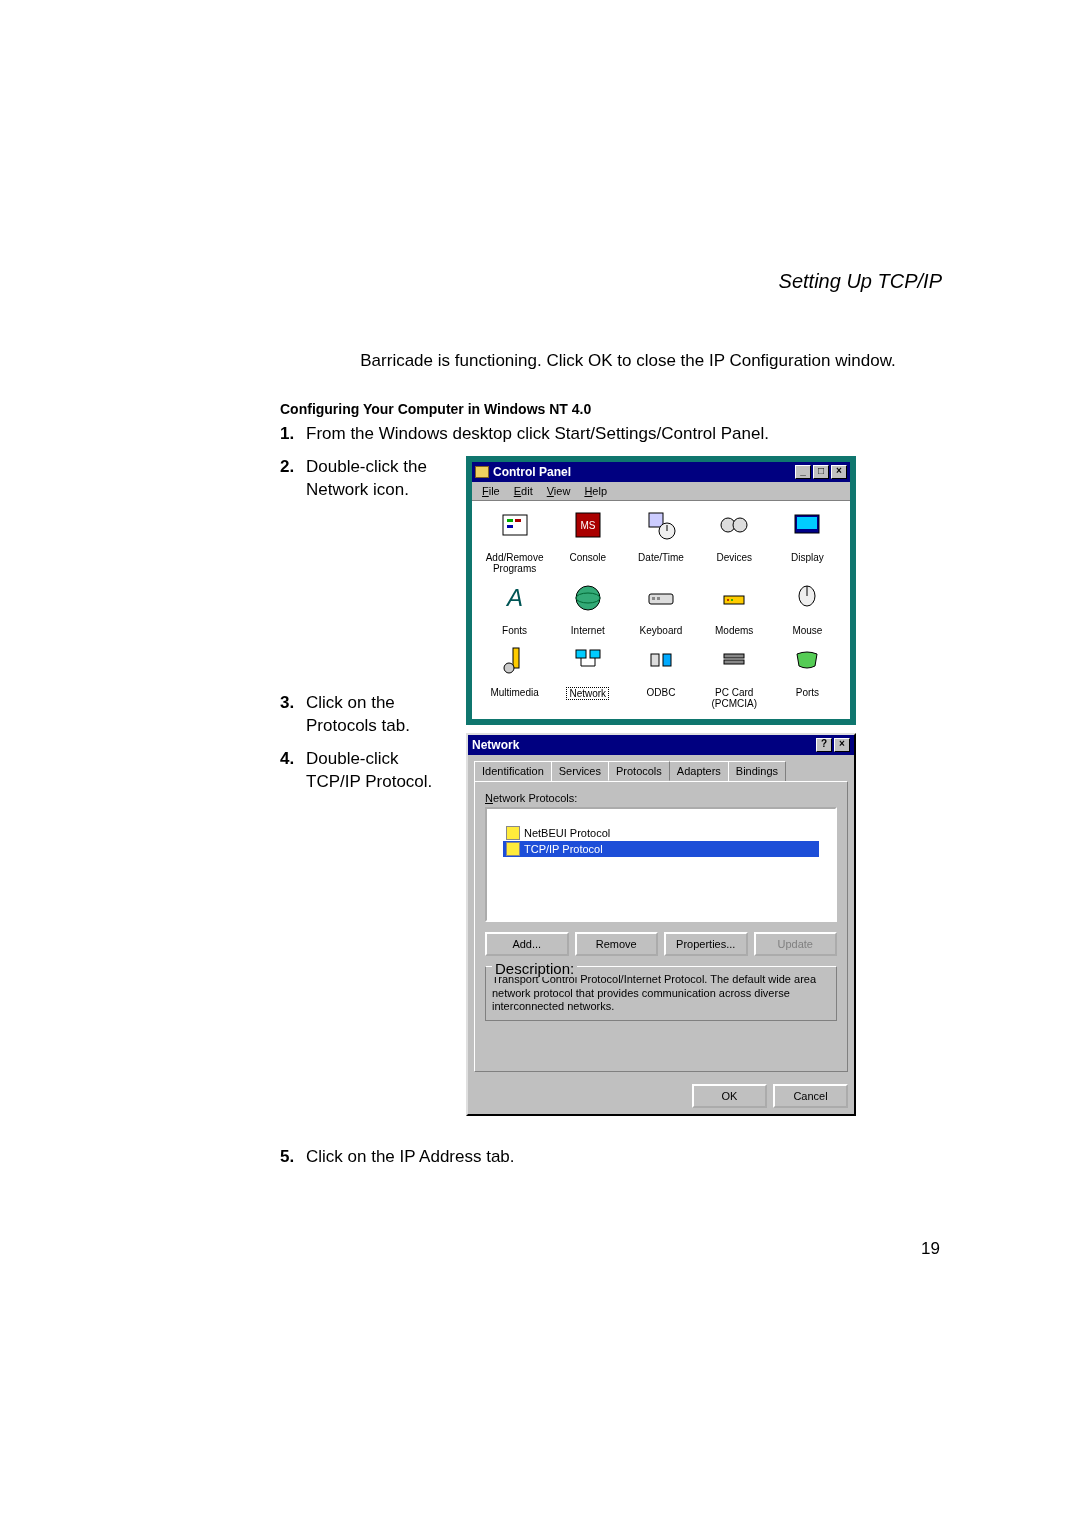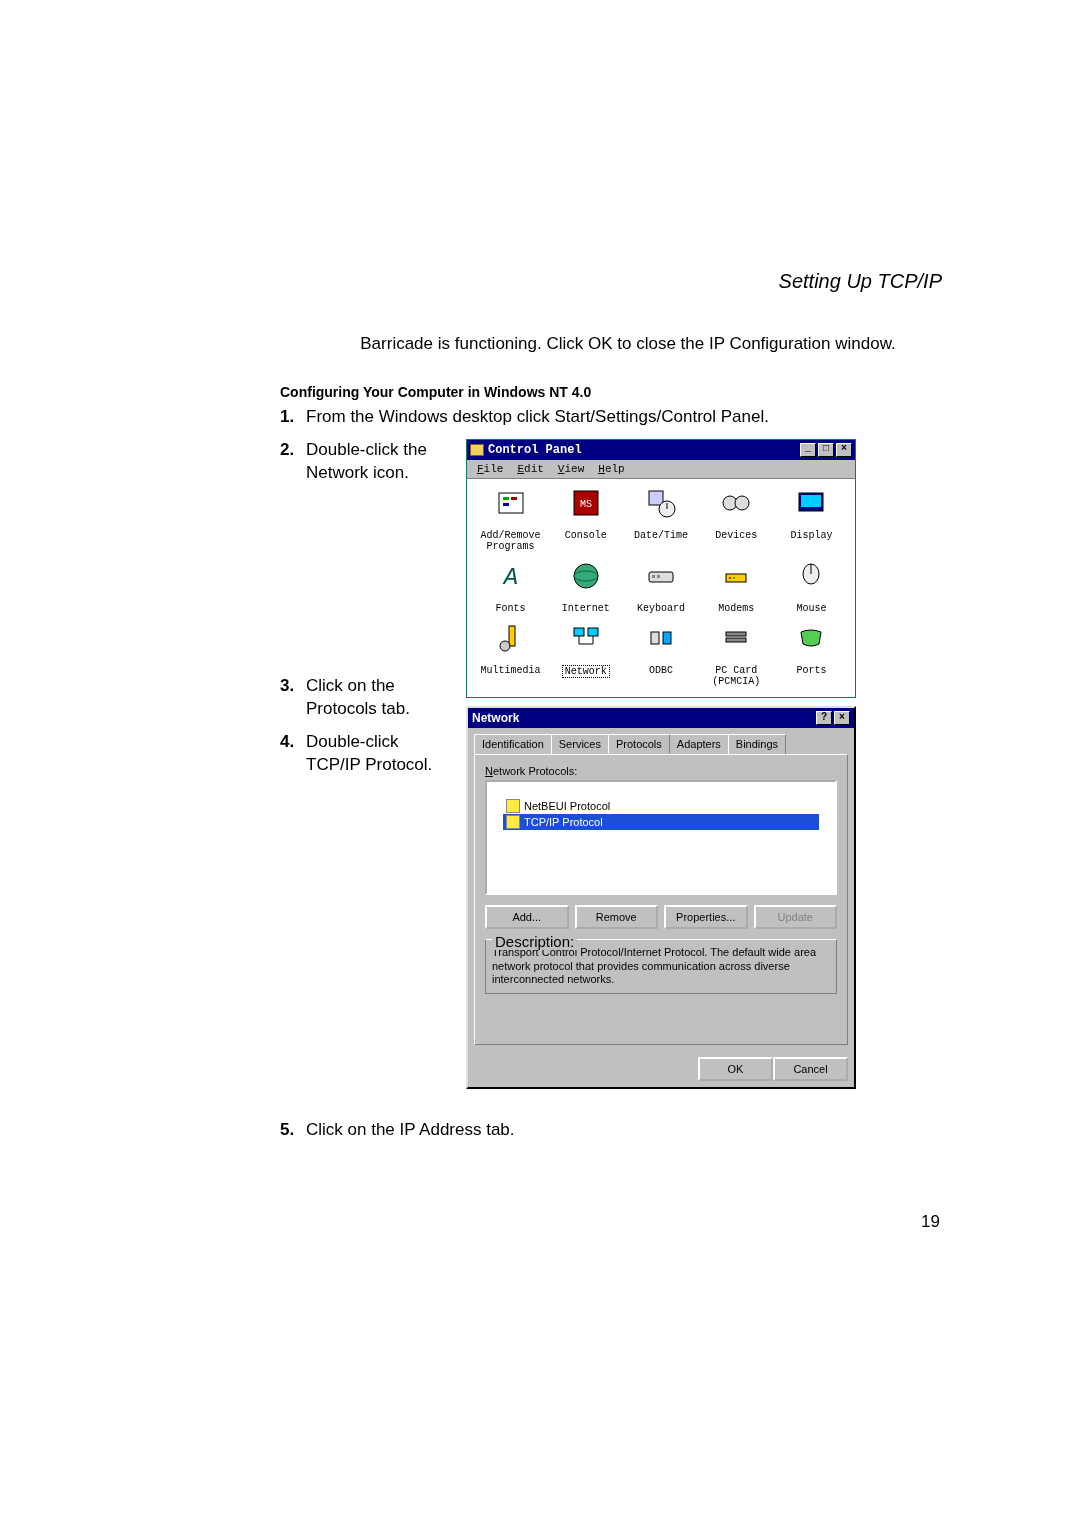--- a/index.html
+++ b/index.html
@@ -15,21 +15,21 @@
       position: relative;
     }
     .page-content {
       padding: 270px 130px 60px 280px;
       position: relative;
     }
     .header-title {
       text-align: right;
       font-style: italic;
       font-size: 20px;
-      margin-bottom: 40px;
+      margin-bottom: 57px;
       padding-right: 8px;
     }
     .intro-text {
       font-size: 17px;
       margin-left: 26px;
       margin-bottom: 28px;
       line-height: 1.35;
       text-align: center;
     }
     .section-heading {
@@ -61,24 +61,24 @@
     }
     .figure-col {
       flex-shrink: 0;
     }
     .instructions-col {
       width: 174px;
       flex-shrink: 0;
     }
     
     .window {
-      border: 1px solid #0f766e;
+      border: 6px solid #0f766e;
       background: #c0c0c0;
       width: 390px;
-      font-family: Liberation Mono, monospace;
+      font-family: Liberation Sans, sans-serif;
       font-size: 11px;
     }
     .titlebar {
       background: #000080;
       color: #fff;
       display: flex;
       align-items: center;
       justify-content: space-between;
       padding: 2px 3px;
       height: 20px;
@@ -269,20 +269,21 @@
       padding: 0 3px;
       font-size: 15px;
     }
     .groupbox-text {
       font-size: 11px;
       line-height: 1.25;
     }
     .dialog-footer {
       display: flex;
       justify-content: flex-end;
+      gap: 6px;
       padding: 6px;
     }
     .dialog-footer .win-btn {
       flex: 0 0 auto;
       width: 75px;
     }
     .page-number {
       position: absolute;
       bottom: -50px;
       right: 10px;

